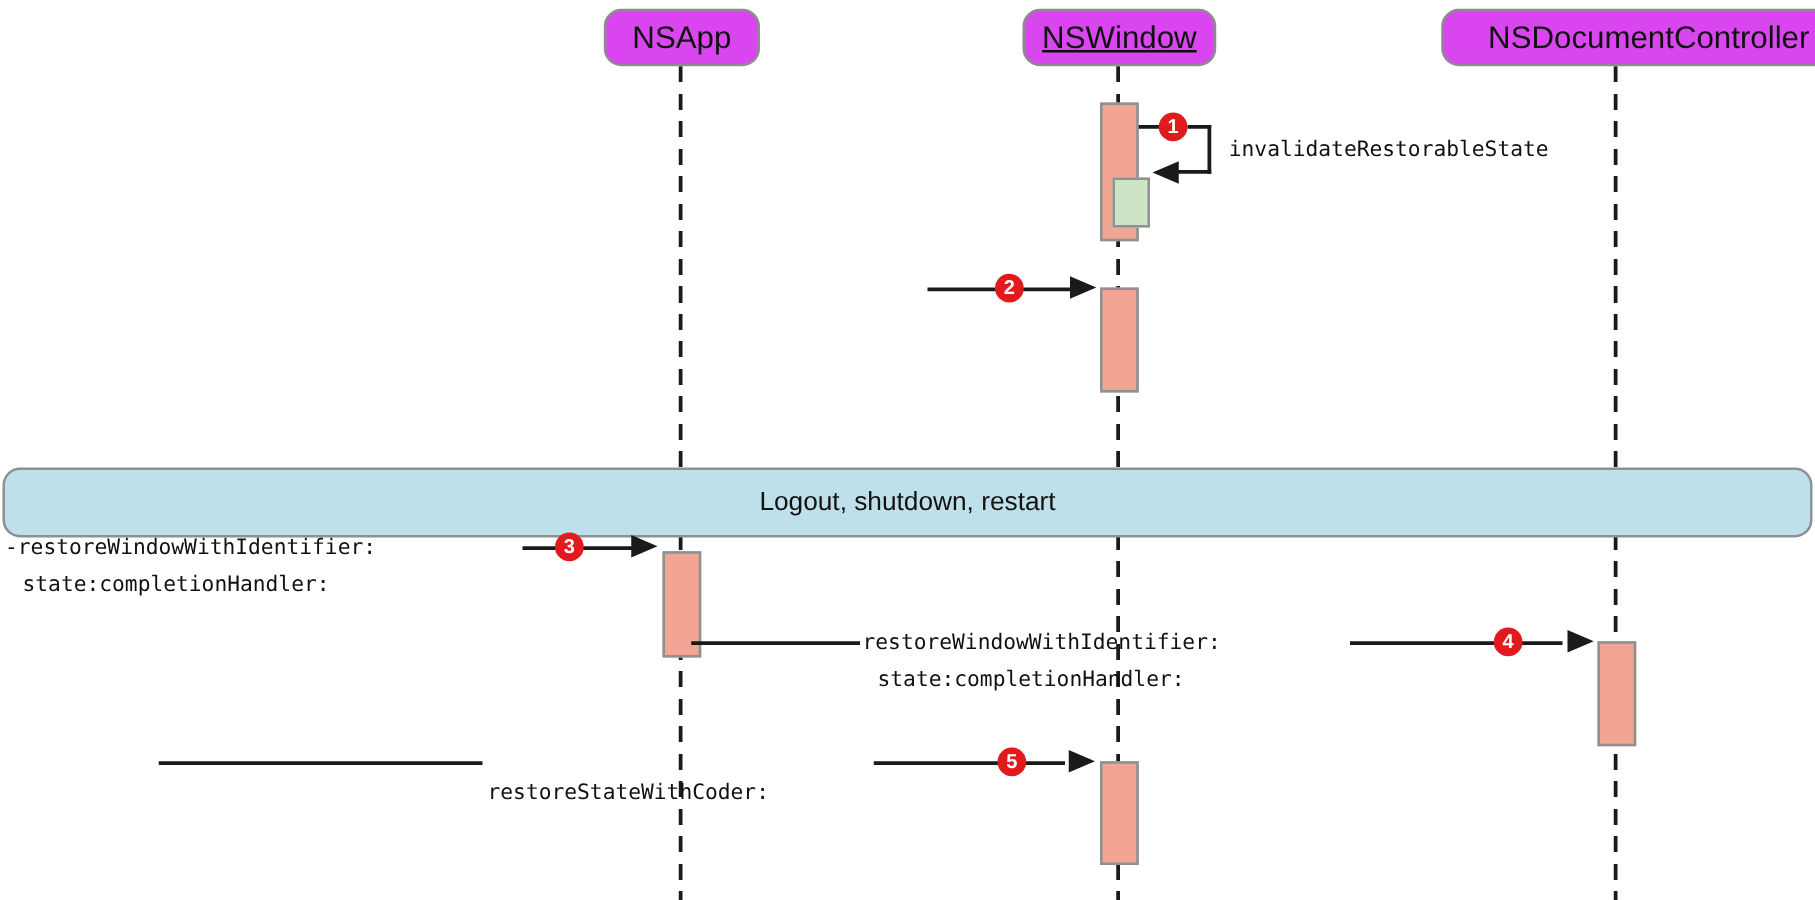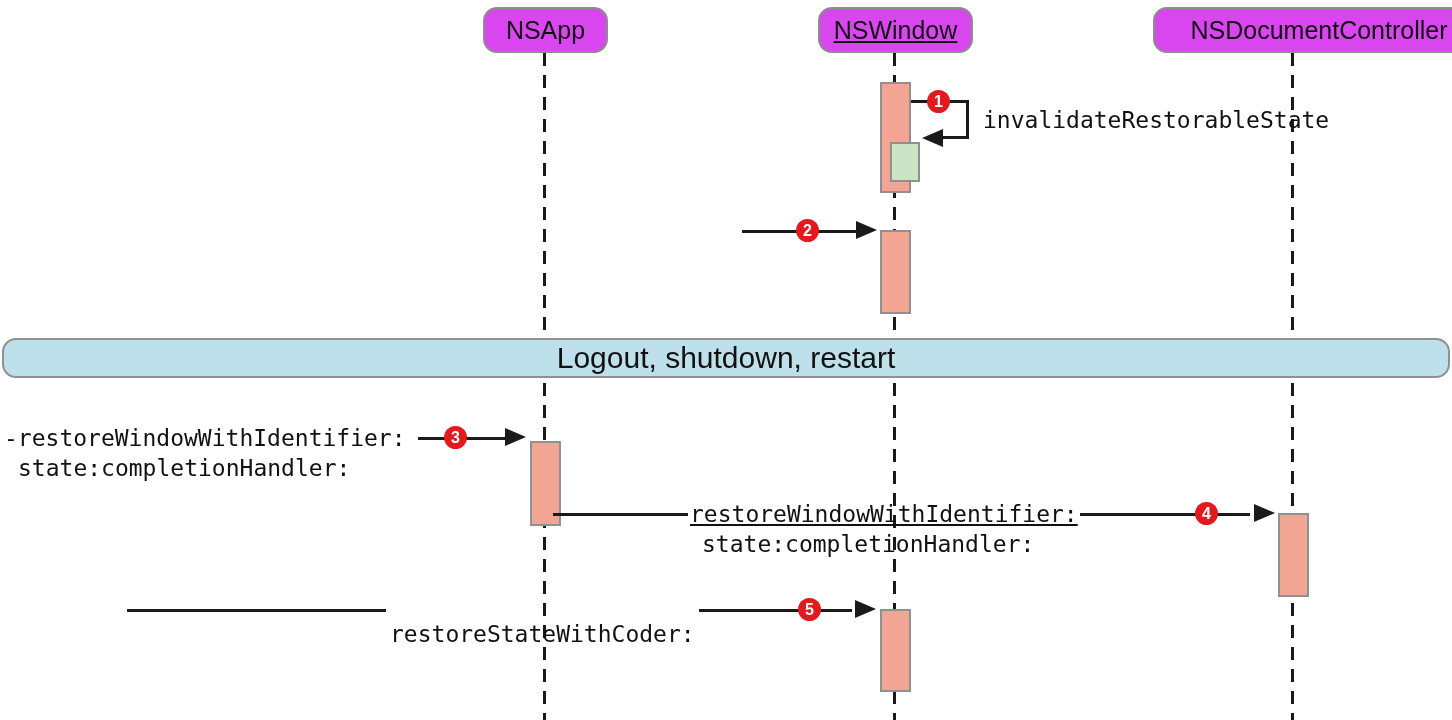--- a/index.html
+++ b/index.html
@@ -5,26 +5,26 @@
   html,body{margin:0;padding:0;background:#ffffff;}
   #diagram{position:relative;width:1452px;height:720px;background:#ffffff;overflow:hidden;
            font-family:"Liberation Sans",sans-serif;}
   .actor{position:absolute;height:46px;background:#d946ef;border:2px solid #8c8c8c;
          border-radius:14px;display:flex;align-items:center;justify-content:center;
          font-size:25px;color:#111;box-sizing:border-box;}
   .lifeline{position:absolute;width:3px;top:53px;height:667px;
             background:repeating-linear-gradient(to bottom,#1a1a1a 0 13px,transparent 13px 22px);}
   .bar{position:absolute;width:31px;background:#f2a592;border:2px solid #8e9092;box-sizing:border-box;}
   .nested{position:absolute;width:30px;height:40px;background:#cbe4c6;border:2px solid #8e9092;box-sizing:border-box;}
-  .banner{position:absolute;left:2px;top:338px;width:1448px;height:40px;background:#bee0eb;
+  .banner{position:absolute;left:2px;top:374px;width:1448px;height:56px;background:#bee0eb;
           border:2px solid #8e9092;border-radius:14px;display:flex;align-items:center;
-          justify-content:center;font-size:30px;color:#111;box-sizing:border-box;}
+          justify-content:center;font-size:21px;color:#111;box-sizing:border-box;}
   .line-h{position:absolute;height:3px;background:#1a1a1a;}
   .line-v{position:absolute;width:3px;background:#1a1a1a;}
-  .mono{position:absolute;font-family:"DejaVu Sans Mono",monospace;font-size:23px;line-height:25px;
+  .mono{position:absolute;font-family:"DejaVu Sans Mono",monospace;font-size:17px;line-height:25px;
         color:#111;white-space:pre;}
   .badge{position:absolute;width:23px;height:23px;border-radius:50%;background:#e2191d;color:#fff;
          font-weight:bold;font-size:16px;line-height:23px;text-align:center;
          font-family:"Liberation Sans",sans-serif;}
   .arrow-r{position:absolute;width:0;height:0;border-top:9px solid transparent;
            border-bottom:9px solid transparent;border-left:21px solid #1a1a1a;}
   .arrow-l{position:absolute;width:0;height:0;border-top:9px solid transparent;
            border-bottom:9px solid transparent;border-right:21px solid #1a1a1a;}
 </style>
 </head>
@@ -59,21 +59,21 @@
   <div class="badge" style="left:796px;top:219px;">2</div>
   <div class="arrow-r" style="left:856px;top:221px;"></div>
 
   <div class="mono" style="left:4px;top:426px;">-restoreWindowWithIdentifier:</div>
   <div class="mono" style="left:18px;top:456px;">state:completionHandler:</div>
   <div class="line-h" style="left:418px;top:437px;width:88px;"></div>
   <div class="badge" style="left:444px;top:426px;">3</div>
   <div class="arrow-r" style="left:505px;top:428px;"></div>
 
   <div class="line-h" style="left:553px;top:513px;width:135px;"></div>
-  <div class="mono" style="left:690px;top:502px;text-decoration:underline;">restoreWindowWithIdentifier:</div>
+  <div class="mono" style="left:690px;top:502px;">restoreWindowWithIdentifier:</div>
   <div class="mono" style="left:702px;top:532px;">state:completionHandler:</div>
   <div class="line-h" style="left:1080px;top:513px;width:170px;"></div>
   <div class="badge" style="left:1195px;top:502px;">4</div>
   <div class="arrow-r" style="left:1254px;top:504px;"></div>
 
   <div class="line-h" style="left:127px;top:609px;width:259px;"></div>
   <div class="mono" style="left:390px;top:622px;">restoreStateWithCoder:</div>
   <div class="line-h" style="left:699px;top:609px;width:153px;"></div>
   <div class="badge" style="left:798px;top:598px;">5</div>
   <div class="arrow-r" style="left:855px;top:600px;"></div>

